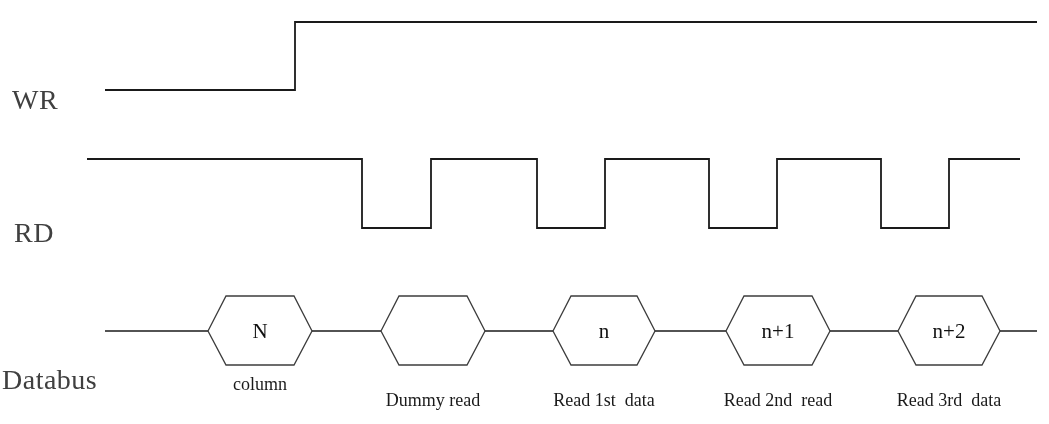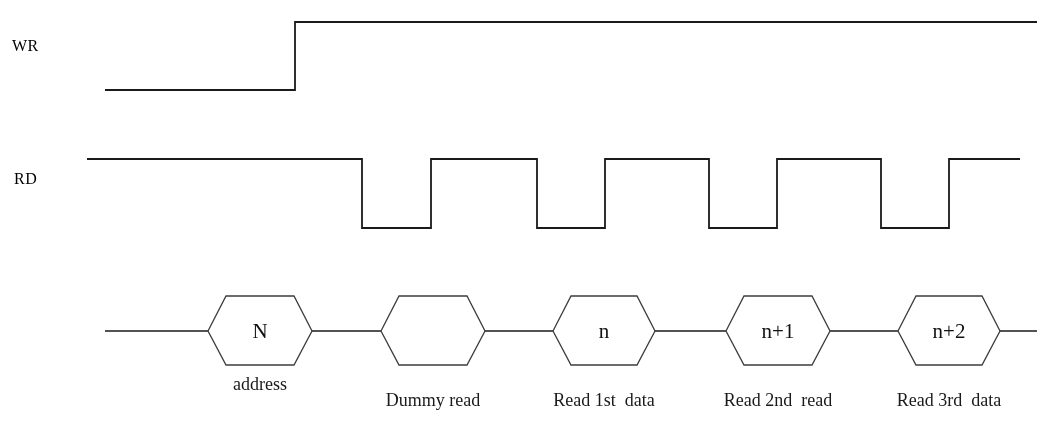--- a/index.html
+++ b/index.html
@@ -7,25 +7,26 @@
     position: relative;
     width: 1049px;
     height: 424px;
     background: #ffffff;
     overflow: hidden;
     font-family: "Liberation Serif", "DejaVu Serif", serif;
   }
   #wave-svg { position: absolute; left: 0; top: 0; width: 1049px; height: 424px; }
   .sig-label {
     position: absolute;
-    font-size: 16px;
-    color: #000000;
+    font-size: 28px;
+    color: #404040;
     letter-spacing: 0.5px;
     line-height: 1;
     white-space: pre;
+    margin-top: 48px;
   }
   .caption {
     position: absolute;
     transform: translateX(-50%);
     text-align: center;
     color: #1a1a1a;
     font-size: 18px;
     line-height: 23px;
   }
   .caption-line { white-space: pre; }
@@ -54,23 +55,24 @@
       <polygon points="381,331 399,296 467,296 485,331 467,365 399,365" fill="none" stroke="#3c3c3c" stroke-width="1.3" stroke-linejoin="miter"></polygon>
       <polygon points="553,331 571,296 637,296 655,331 637,365 571,365" fill="none" stroke="#3c3c3c" stroke-width="1.3" stroke-linejoin="miter"></polygon>
       <text x="604" y="338" class="hex-value">n</text>
       <polygon points="726,331 744,296 812,296 830,331 812,365 744,365" fill="none" stroke="#3c3c3c" stroke-width="1.3" stroke-linejoin="miter"></polygon>
       <text x="778" y="338" class="hex-value">n+1</text>
       <polygon points="898,331 916,296 982,296 1000,331 982,365 916,365" fill="none" stroke="#3c3c3c" stroke-width="1.3" stroke-linejoin="miter"></polygon>
       <text x="949" y="338" class="hex-value">n+2</text>
     </svg>
   <div class="sig-label" style="left: 12px; top: 38px;">WR</div>
   <div class="sig-label" style="left: 14px; top: 171px;">RD</div>
+  <div class="sig-label" id="lbl-databus" style="left: 2px; top: 318px;">Databus</div>
   <div id="captions">
       <div class="caption" style="left: 260px; top: 373px;">
-        <div class="caption-line">address</div>
+        <div class="caption-line">column</div>
       </div>
       <div class="caption" style="left: 433px; top: 389px; font-family: Liberation Serif, serif;">
         <div class="caption-line">Dummy read</div>
       </div>
       <div class="caption" style="left: 604px; top: 389px;">
         <div class="caption-line">Read 1st  data</div>
       </div>
       <div class="caption" style="left: 778px; top: 389px;">
         <div class="caption-line">Read 2nd  read</div>
       </div>

